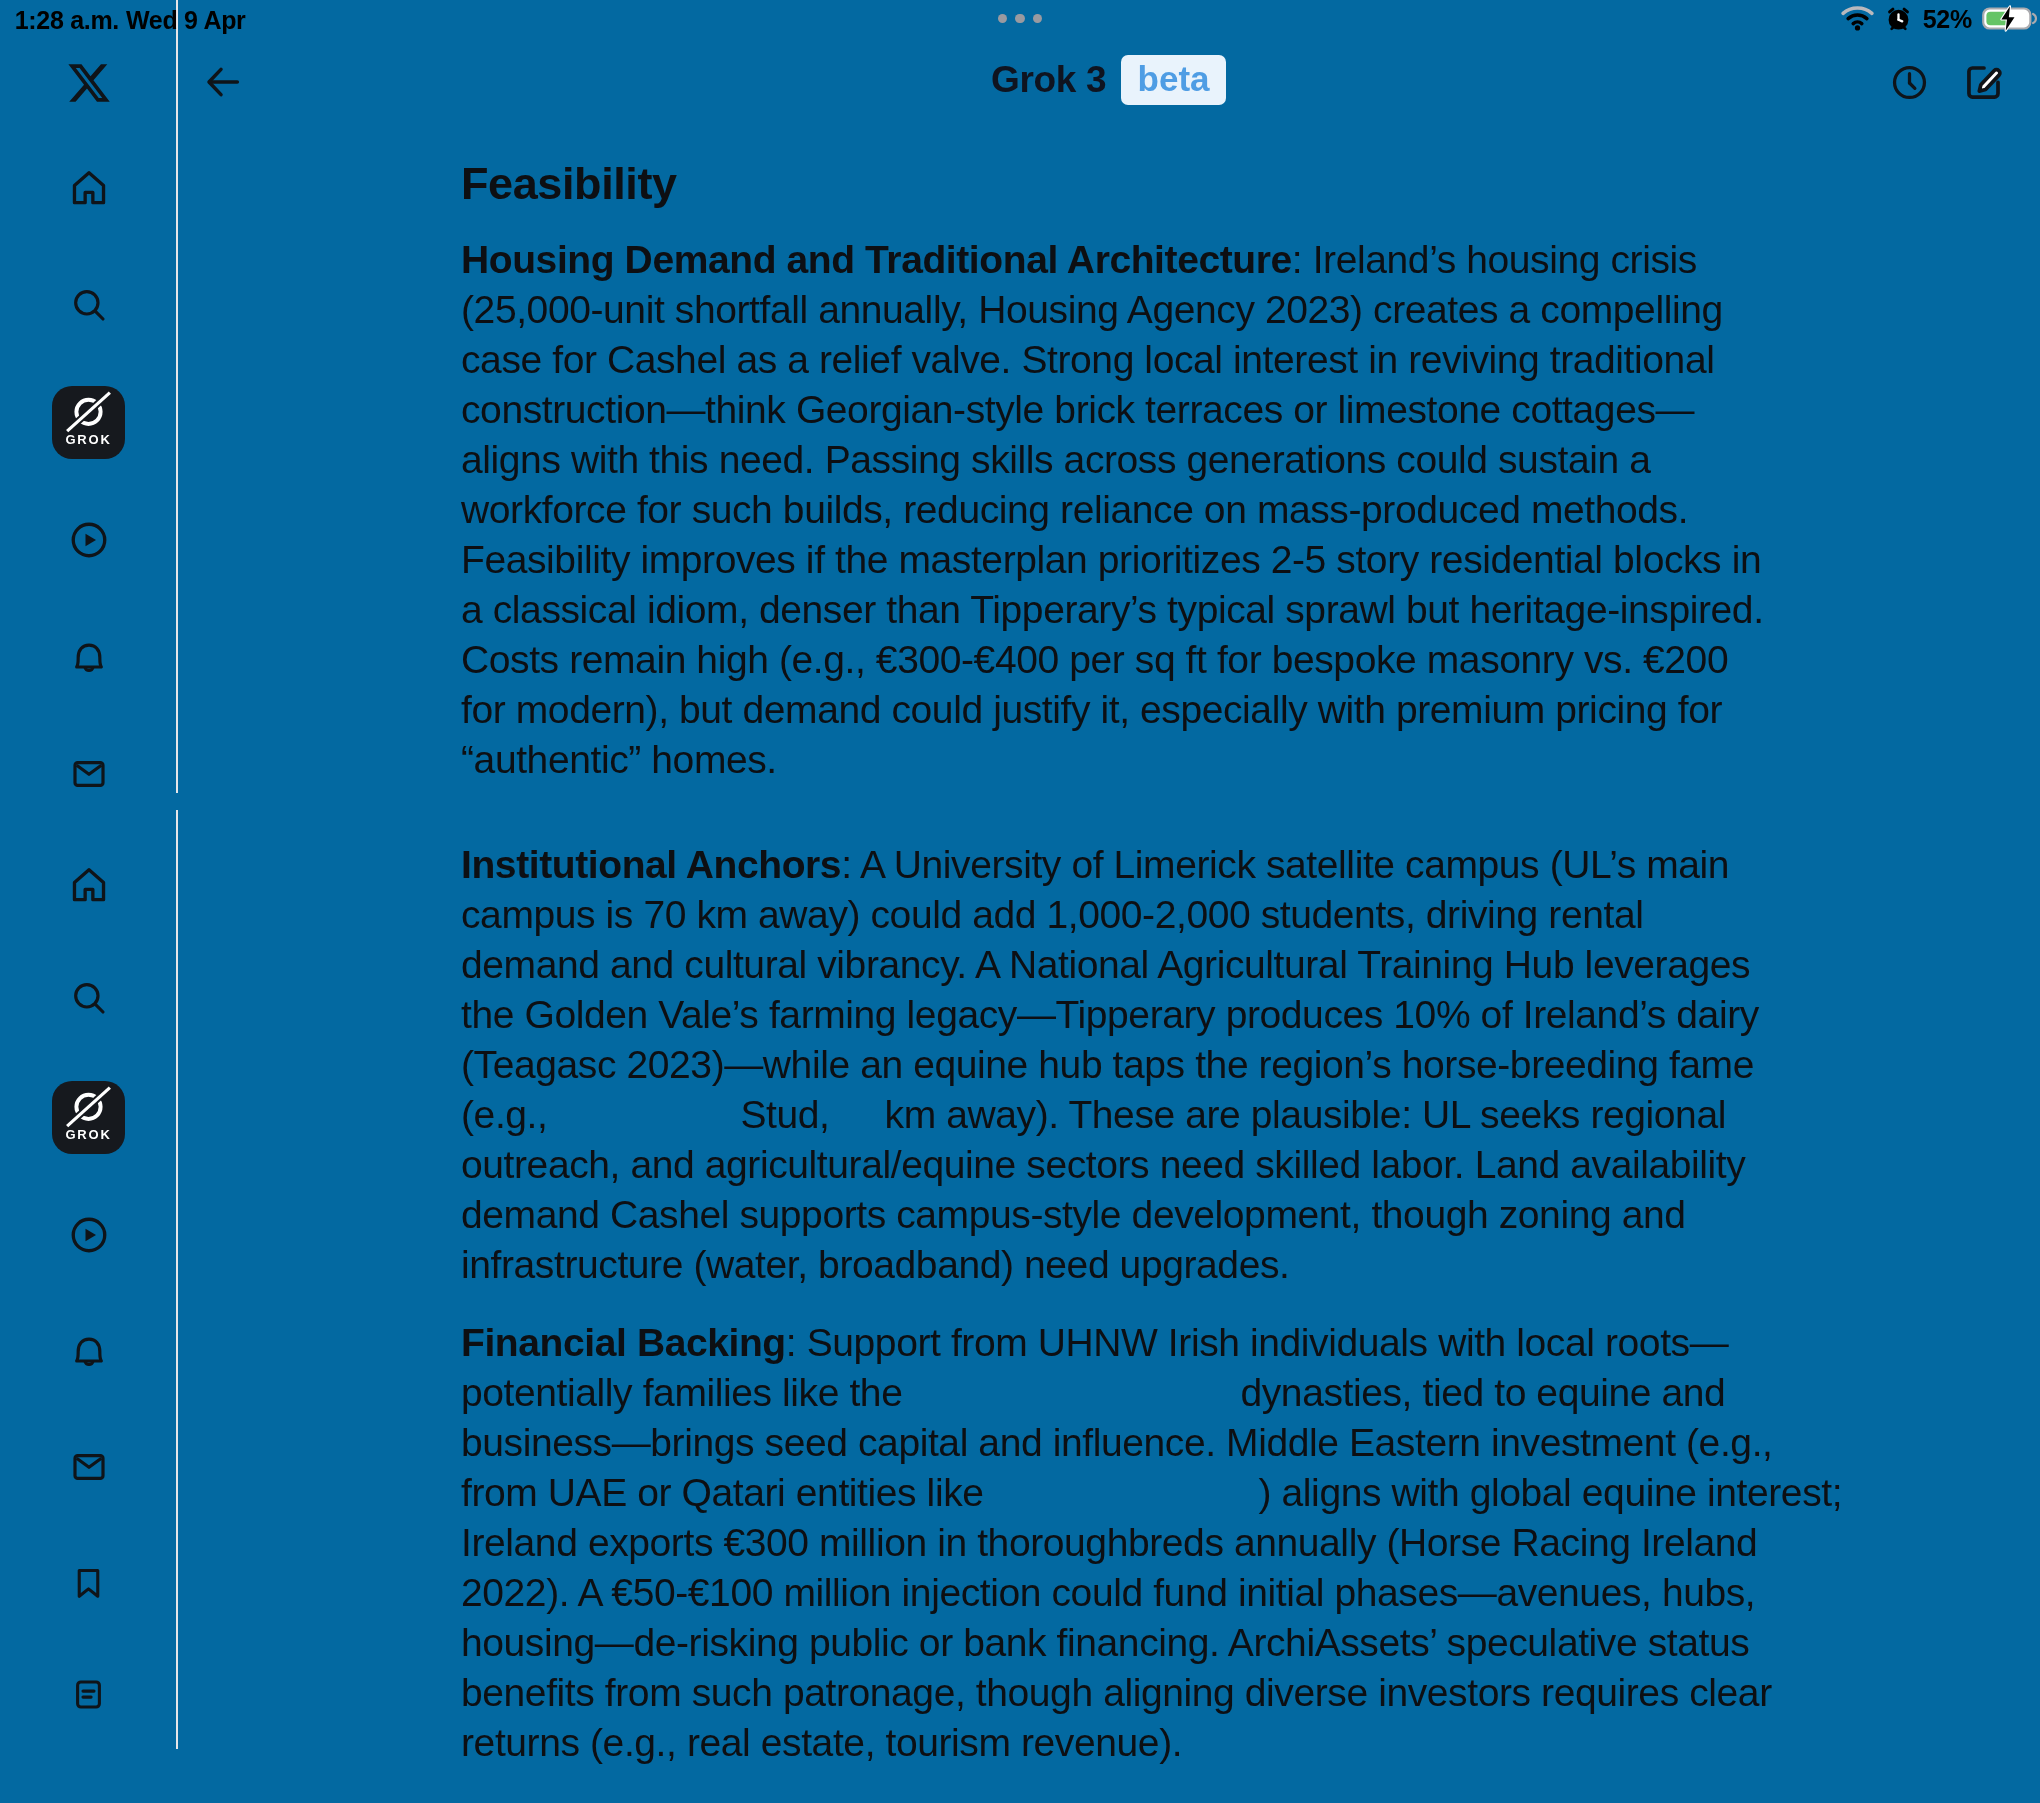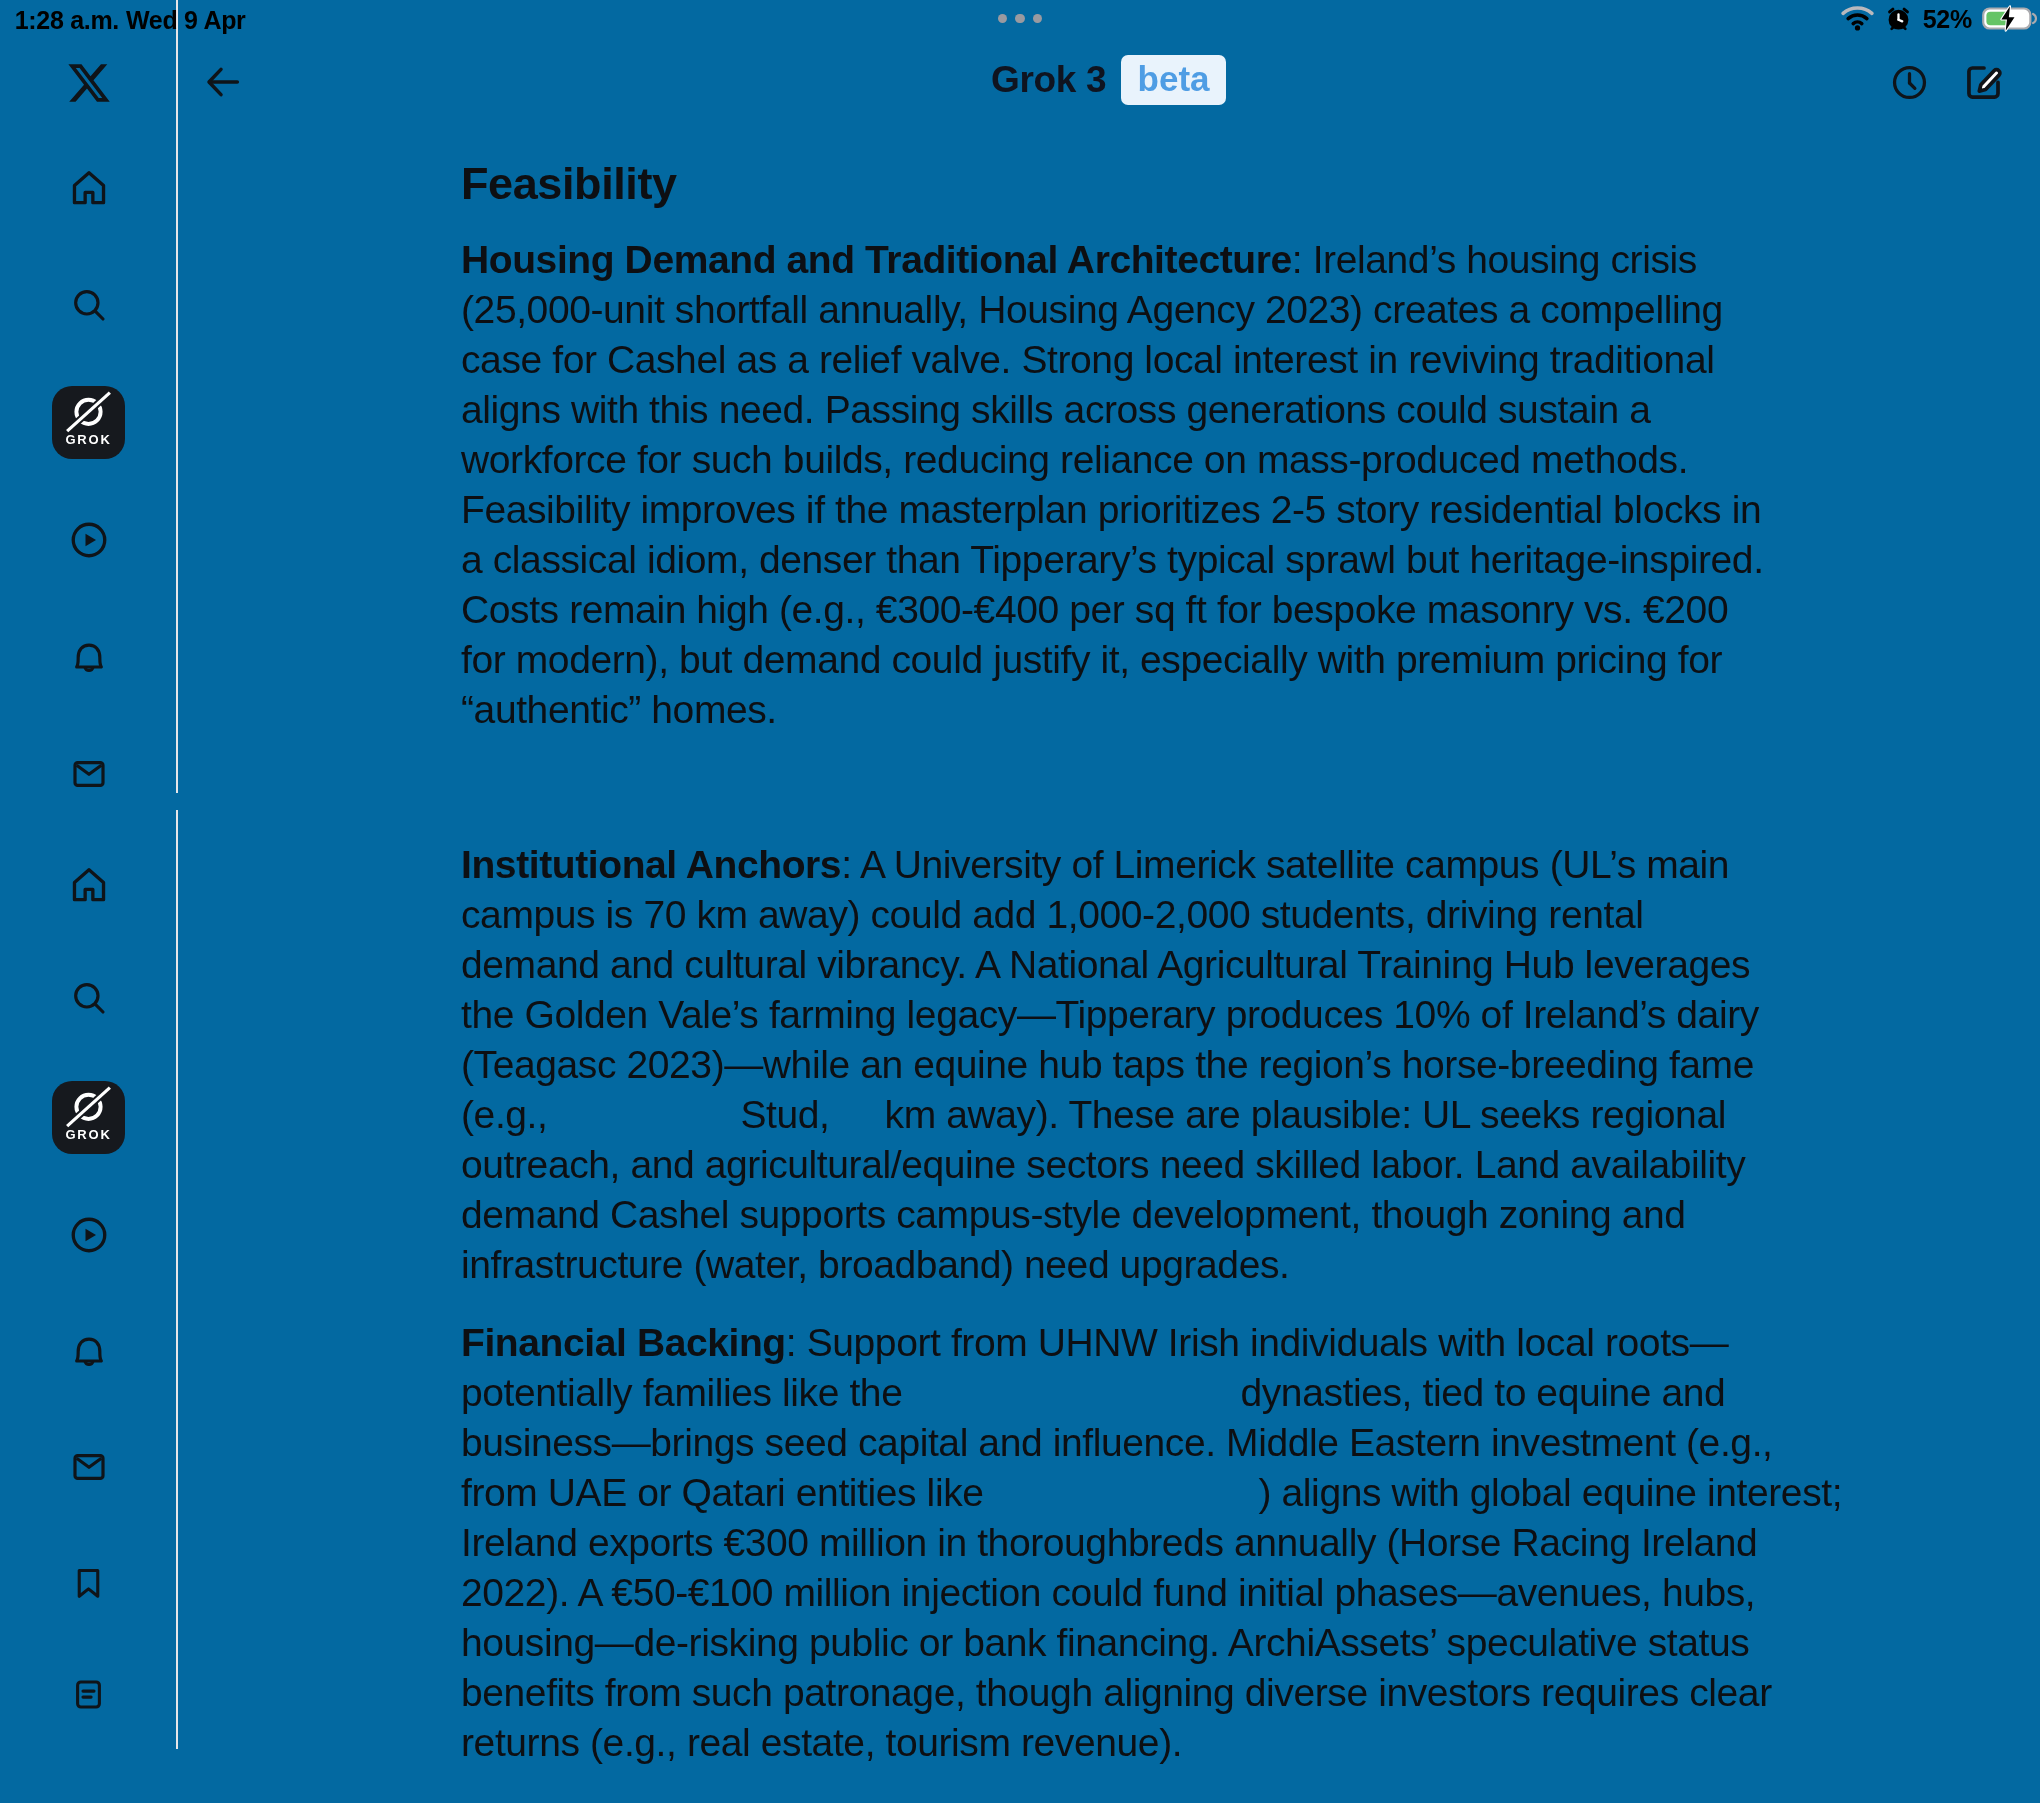--- a/index.html
+++ b/index.html
@@ -237,20 +237,21 @@
     </div>
   </div>
 
   <div class="doc">
     <div class="doc-title">Feasibility</div>
     <div id="paragraphs">
         <div class="para" style="top: 235px;">
           <div class="line"><b>Housing Demand and Traditional Architecture</b><span>: Ireland’s housing crisis</span></div>
           <div class="line"><span>(25,000-unit shortfall annually, Housing Agency 2023) creates a compelling</span></div>
           <div class="line"><span>case for Cashel as a relief valve. Strong local interest in reviving traditional</span></div>
+          <div class="line"><span>construction—think Georgian-style brick terraces or limestone cottages—</span></div>
           <div class="line"><span>aligns with this need. Passing skills across generations could sustain a</span></div>
           <div class="line"><span>workforce for such builds, reducing reliance on mass-produced methods.</span></div>
           <div class="line"><span>Feasibility improves if the masterplan prioritizes 2-5 story residential blocks in</span></div>
           <div class="line"><span>a classical idiom, denser than Tipperary’s typical sprawl but heritage-inspired.</span></div>
           <div class="line"><span>Costs remain high (e.g., €300-€400 per sq ft for bespoke masonry vs. €200</span></div>
           <div class="line"><span>for modern), but demand could justify it, especially with premium pricing for</span></div>
           <div class="line"><span>“authentic” homes.</span></div>
         </div>
         <div class="para" style="top: 840px;">
           <div class="line"><b>Institutional Anchors</b><span>: A University of Limerick satellite campus (UL’s main</span></div>

